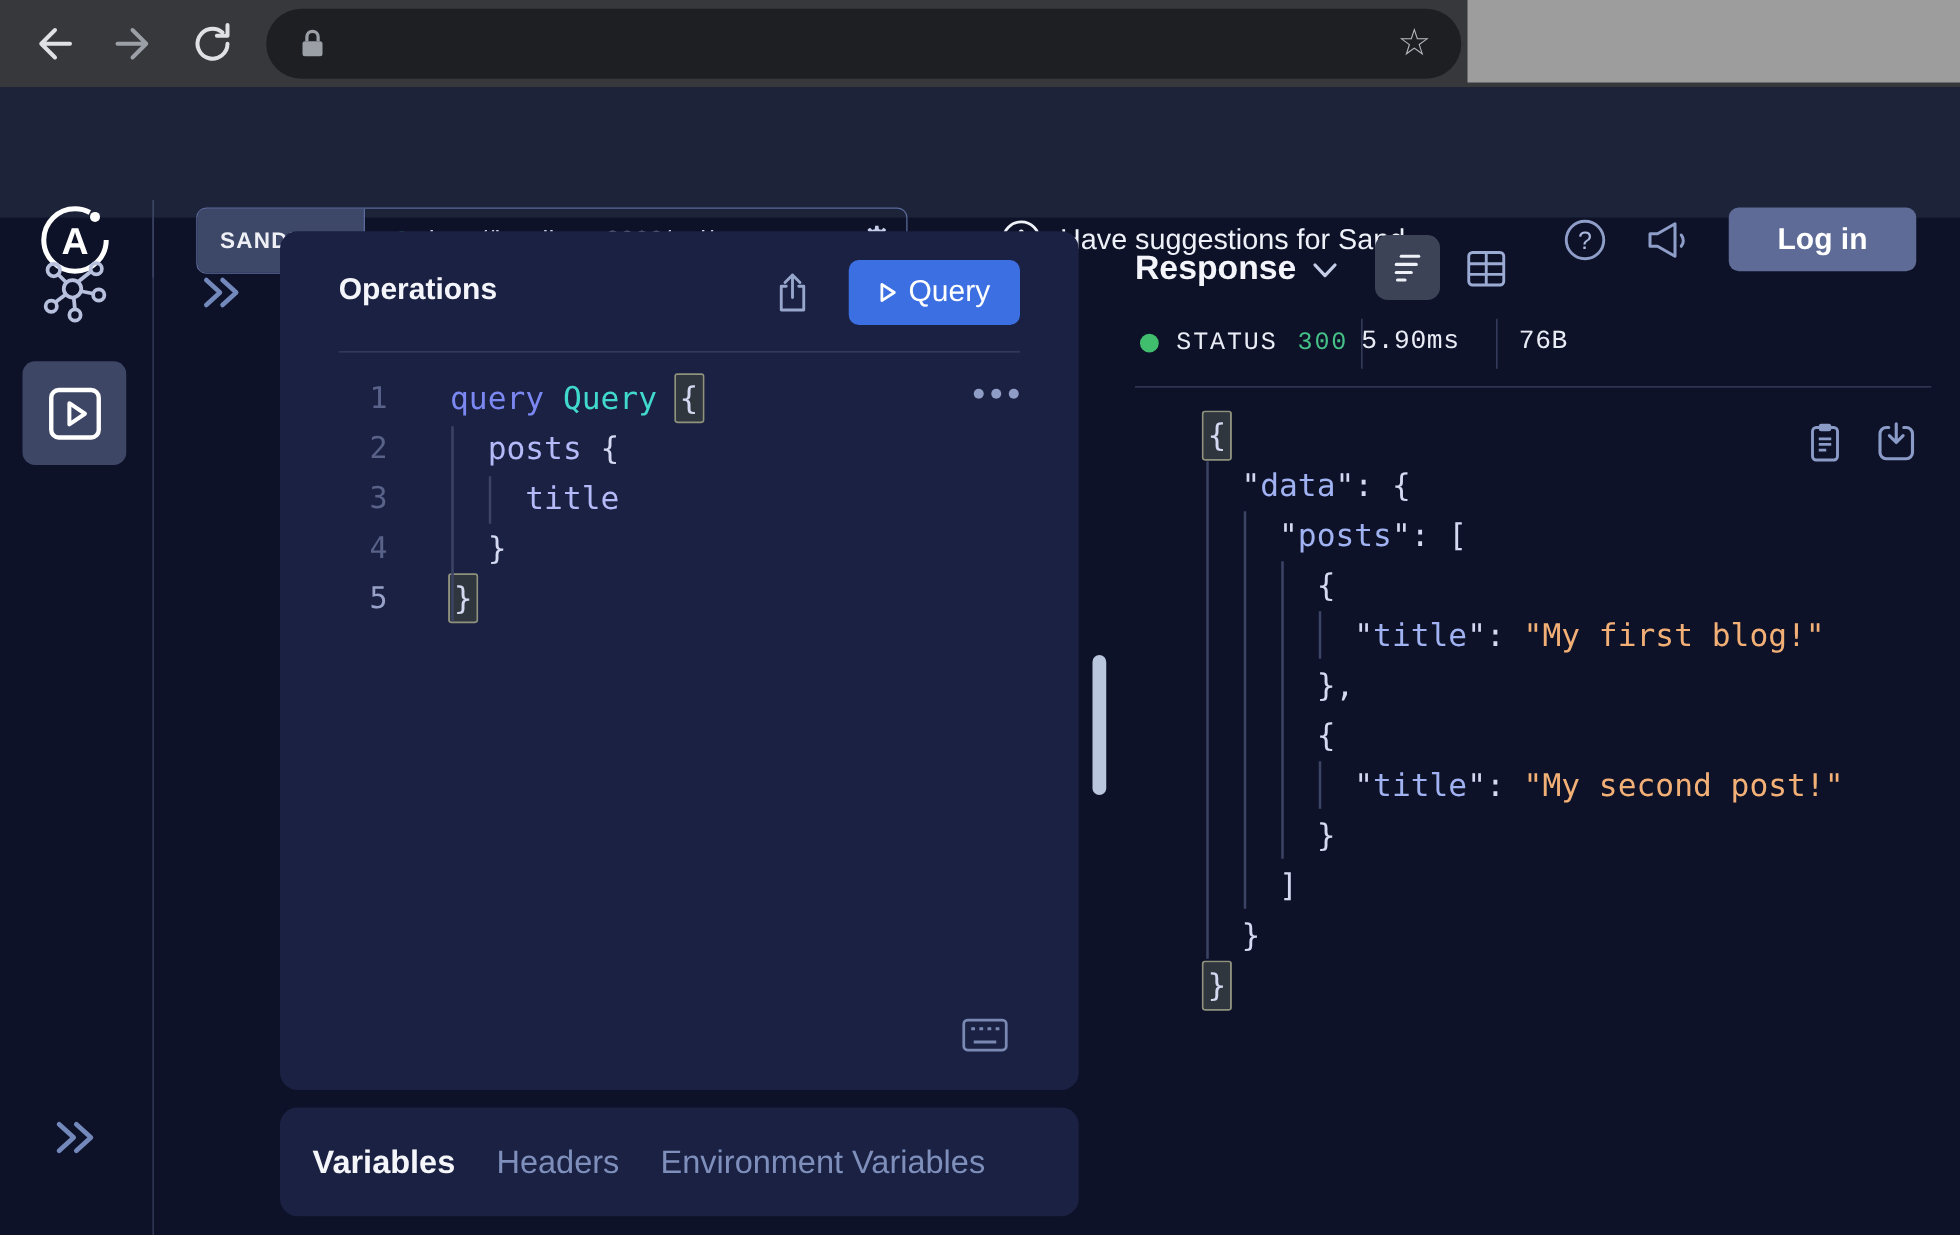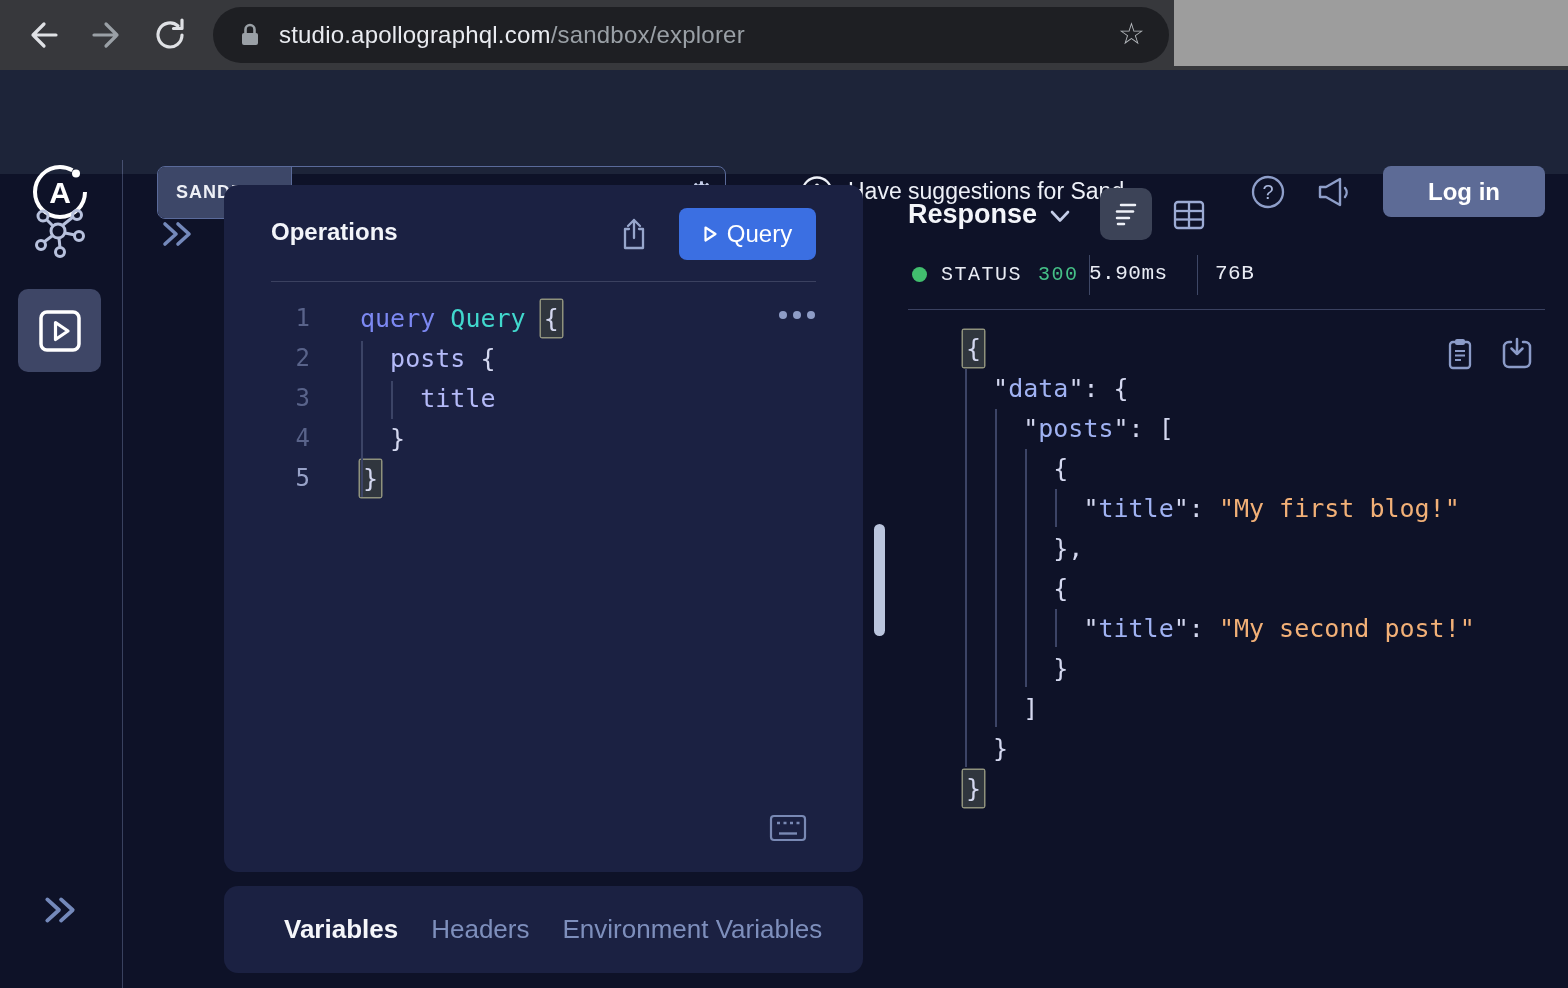--- a/index.html
+++ b/index.html
@@ -28,21 +28,21 @@
                  overflow:hidden; }
   .sandbox-seg { height:100%; width:134px; background:#3d4768; border-right:1.5px solid #5a6a9a;
                  display:flex; align-items:center; justify-content:center; flex:none; }
   .sandbox-seg span { font-size:18px; font-weight:bold; letter-spacing:1px; color:#eef0f6; }
   .dot-green { width:15px; height:15px; border-radius:50%; background:#41bd6e; flex:none; }
   .endpoint { flex:1; margin-left:14px; border:none; outline:none; background:transparent;
               font-size:21px; color:#ccd5f0; font-family:"Liberation Sans",sans-serif;
               white-space:nowrap; overflow:hidden; }
   .gear { flex:none; font-size:30px; color:#c6cfea; margin:0 10px 0 2px; cursor:pointer; line-height:1; }
   .suggest-text { position:absolute; left:848px; top:108px; font-size:23px; color:#eef1f8; }
-  .login-btn { position:absolute; left:1383px; top:96px; width:162px; height:51px;
+  .login-btn { position:absolute; left:1383px; top:96px; width:150px; height:51px;
                background:#5d6b96; border:none; border-radius:8px; color:#fff;
                font-size:24px; font-weight:600; font-family:"Liberation Sans",sans-serif; cursor:pointer; }
 
   
   .rail-div { position:absolute; left:122px; top:174px; width:1px; height:814px; background:#39415f; }
   .explorer-tile { position:absolute; left:18px; top:289px; width:83px; height:83px; border-radius:10px;
                    background:#3e4666; display:flex; align-items:center; justify-content:center; cursor:pointer; }
   .icon-btn { cursor:pointer; }
 
   
@@ -77,21 +77,21 @@
   .ellipsis { position:absolute; left:779px; top:311px; display:flex; gap:6px; cursor:pointer; }
   .ellipsis i { width:8px; height:8px; border-radius:50%; background:#8e9cc6; }
 
   
   .resize-handle { position:absolute; left:874px; top:524px; width:11px; height:112px;
                    border-radius:6px; background:#bac5de; cursor:col-resize; }
 
   
   .vars-card { position:absolute; left:224px; top:886px; width:639px; height:87px;
                border-radius:14px; background:#1b2142; display:flex; align-items:center;
-               padding-left:60px; gap:33px; }
+               padding-left:26px; gap:33px; }
   .tab { font-size:26px; color:#7e8fbc; cursor:pointer; }
   .tab.active { color:#f5f6fa; font-weight:bold; }
 
   
   .resp-title { position:absolute; left:908px; top:199px; font-size:27px; font-weight:bold; color:#f3f5fa; }
   .toggle-sel { position:absolute; left:1100px; top:188px; width:52px; height:52px; border-radius:10px;
                 background:#3c4357; display:flex; align-items:center; justify-content:center; cursor:pointer; }
   .status-text { position:absolute; font-size:20px; letter-spacing:1.5px; color:#e9ecf4;font-family:Liberation Mono, monospace; }
   .status-vdiv { position:absolute; top:255px; width:1px; height:40px; background:#3e4766; }
   .resp-hdiv { position:absolute; left:908px; top:309px; width:637px; height:1px; background:#3a4160; }
@@ -111,21 +111,20 @@
     <svg class="chrome-btn" style="left:152px" viewBox="0 0 36 36">
       <path d="M30 18 a12 12 0 1 1 -4 -9" stroke="#dfe1e5" stroke-width="3.2" fill="none" stroke-linecap="round"></path>
       <path d="M30 3 V11.5 H21.5" stroke="#dfe1e5" stroke-width="3.2" fill="none" stroke-linecap="round" stroke-linejoin="round"></path>
     </svg>
 
     <div class="url-pill">
       <svg width="22" height="28" viewBox="0 0 22 28" style="margin-left:26px">
         <rect x="3" y="12" width="16" height="12" rx="2" fill="#9aa0a6"></rect>
         <path d="M6.5 12 V8.5 a4.5 4.5 0 0 1 9 0 V12" stroke="#9aa0a6" stroke-width="2.6" fill="none"></path>
       </svg>
-      <div class="url-text"><span class="url-domain">studio.apollographql.com</span><span class="url-path">/sandbox/explorer</span></div>
       <span class="star">☆</span>
     </div>
     <div class="gray-gap"></div>
   </div>
 
   <div class="app-header">
     <svg class="logo" viewBox="0 0 60 60">
       <circle cx="30" cy="30" r="25" stroke="#ffffff" stroke-width="4" fill="none" stroke-dasharray="130 27"></circle>
       <circle cx="46" cy="11.5" r="4" fill="#ffffff"></circle>
       <text x="30" y="41" text-anchor="middle" font-size="30" font-weight="bold" fill="#ffffff" font-family="Liberation Sans, sans-serif">A</text>

